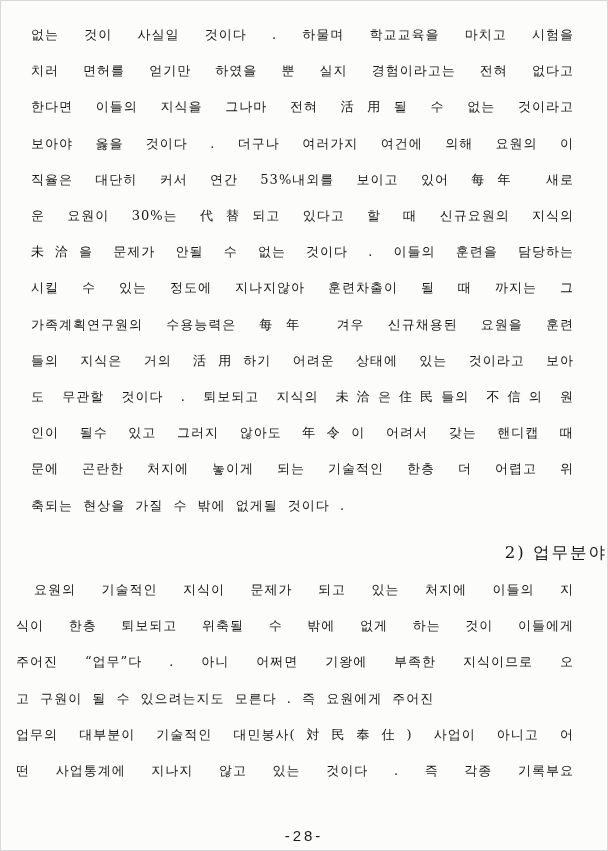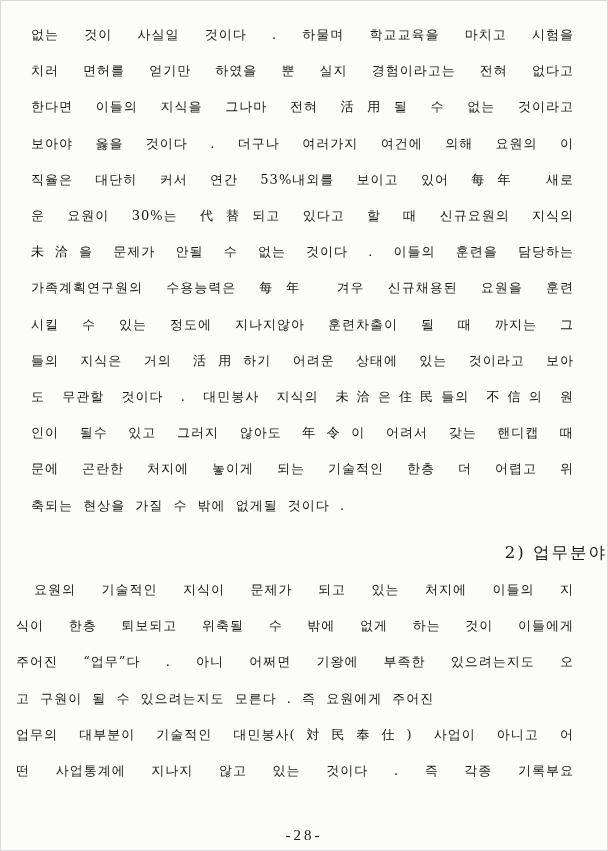--- a/index.html
+++ b/index.html
@@ -49,54 +49,54 @@
     margin-top: 11px;
     margin-bottom: 1px;
     text-align: right;
   }
   .page-number {
     position: absolute;
     left: 0;
     right: 0;
     bottom: 6px;
     text-align: center;
-    font-family: Liberation Serif, serif;
+    font-family: Liberation Sans, sans-serif;
     font-size: 15px;
     letter-spacing: 3px;
     color: #1b1b1b;
   }
 </style>
 </head>
 <body>
 
 <div class="page">
 
   <div class="para para1">
     <div class="line">없는 것이 사실일 것이다 . 하물며 학교교육을 마치고 시험을</div>
     <div class="line">치러 면허를 얻기만 하였을 뿐 실지 경험이라고는 전혀 없다고</div>
     <div class="line">한다면 이들의 지식을 그나마 전혀 活用될 수 없는 것이라고</div>
     <div class="line">보아야 옳을 것이다 . 더구나 여러가지 여건에 의해 요원의 이</div>
     <div class="line">직율은 대단히 커서 연간 53%내외를 보이고 있어 每年 새로</div>
     <div class="line">운 요원이 30%는 代替되고 있다고 할 때 신규요원의 지식의</div>
     <div class="line">未洽을 문제가 안될 수 없는 것이다 . 이들의 훈련을 담당하는</div>
+    <div class="line">시킬 수 있는 정도에 지나지않아 훈련차출이 될 때 까지는 그</div>
     <div class="line">가족계획연구원의 수용능력은 每年 겨우 신규채용된 요원을 훈련</div>
-    <div class="line">시킬 수 있는 정도에 지나지않아 훈련차출이 될 때 까지는 그</div>
     <div class="line">들의 지식은 거의 活用하기 어려운 상태에 있는 것이라고 보아</div>
-    <div class="line">도 무관할 것이다 . 대민봉사 지식의 未洽은住民들의 不信의 원</div>
+    <div class="line">도 무관할 것이다 . 퇴보되고 지식의 未洽은住民들의 不信의 원</div>
     <div class="line">인이 될수 있고 그러지 않아도 年令이 어려서 갖는 핸디캡 때</div>
     <div class="line">문에 곤란한 처지에 놓이게 되는 기술적인 한층 더 어렵고 위</div>
     <div class="line nj">축되는 현상을 가질 수 밖에 없게될 것이다 .</div>
   </div>
 
   <div class="heading">2) 업무분야</div>
 
   <div class="para para2">
     <div class="line indent">요원의 기술적인 지식이 문제가 되고 있는 처지에 이들의 지</div>
     <div class="line">식이 한층 퇴보되고 위축될 수 밖에 없게 하는 것이 이들에게</div>
-    <div class="line">주어진 “업무”다 . 아니 어쩌면 기왕에 부족한 있으려는지도 오</div>
+    <div class="line">주어진 “업무”다 . 아니 어쩌면 기왕에 부족한 지식이므로 오</div>
     <div class="line nj">고 구원이 될 수 있으려는지도 모른다 . 즉 요원에게 주어진</div>
     <div class="line">업무의 대부분이 기술적인 대민봉사(対民奉仕) 사업이 아니고 어</div>
     <div class="line">떤 사업통계에 지나지 않고 있는 것이다 . 즉 각종 기록부요</div>
   </div>
 
   <div class="page-number">-28-</div>
 
 </div>
 
 </body></html>

